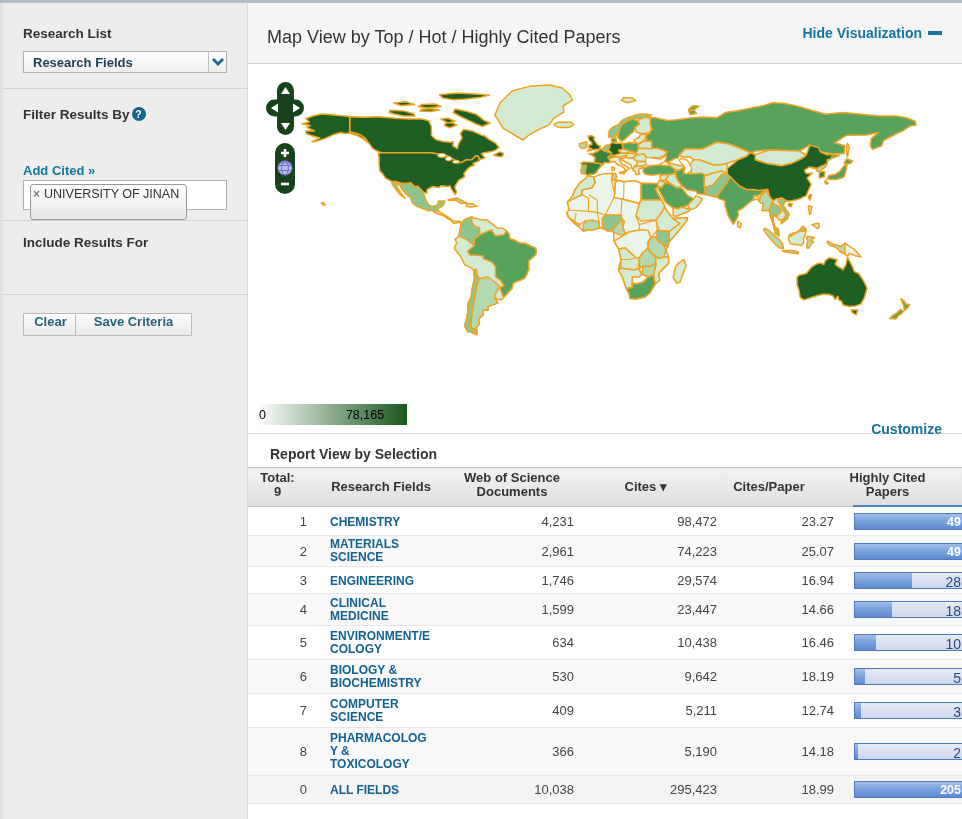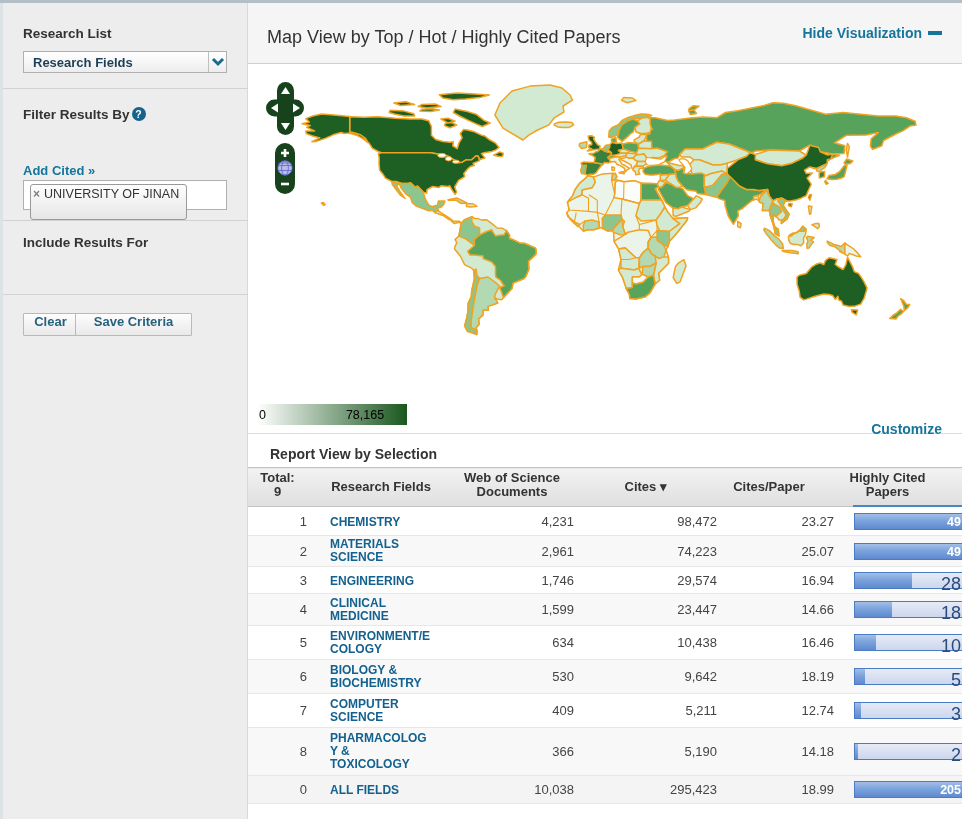--- a/index.html
+++ b/index.html
@@ -52,21 +52,21 @@
 .c5 { width:118px; text-align:right; padding-right:7px; }
 .c6 { width:123px; text-align:left; padding-left:13px; }
 .fld { font-size:12px; font-weight:bold; color:#13618f; line-height:13px; display:inline-block;
   width:106px;  }
 th.cites { color:#4a86c6; }
 .track { position:relative; width:110px; height:17px; border:1px solid #4b7cc3;
   background:linear-gradient(#e6ebf6,#ccd7ed); }
 .fill { position:absolute; left:0; top:0; height:15px;
   background:linear-gradient(#a3bee8 0%,#7ba3dc 45%,#5f8ad0 100%); }
 .bnw { position:absolute; right:2px; top:1px; font-size:12.5px; font-weight:bold; color:#fff; }
-.bnd { position:absolute; right:2px; top:1px; font-size:18px; color:#2b4a7e;margin-left:6px; }
+.bnd { position:absolute; right:2px; top:1px; font-size:14px; color:#2b4a7e;margin-left:6px; }
 th .sl { position:relative; top:9px; display:inline-block; }
 .hcp-line { position:absolute; left:605px; top:502px; width:111px; height:2px; background:#4a86c6; }
 </style></head>
 <body>
 <div id="topbar"></div>
 <div id="side">
   <div class="lstrip"></div>
   <div class="shead" style="top:23px">Research List</div>
   <div class="dd" style="top:48px">
       <span class="txt">Research Fields</span>

